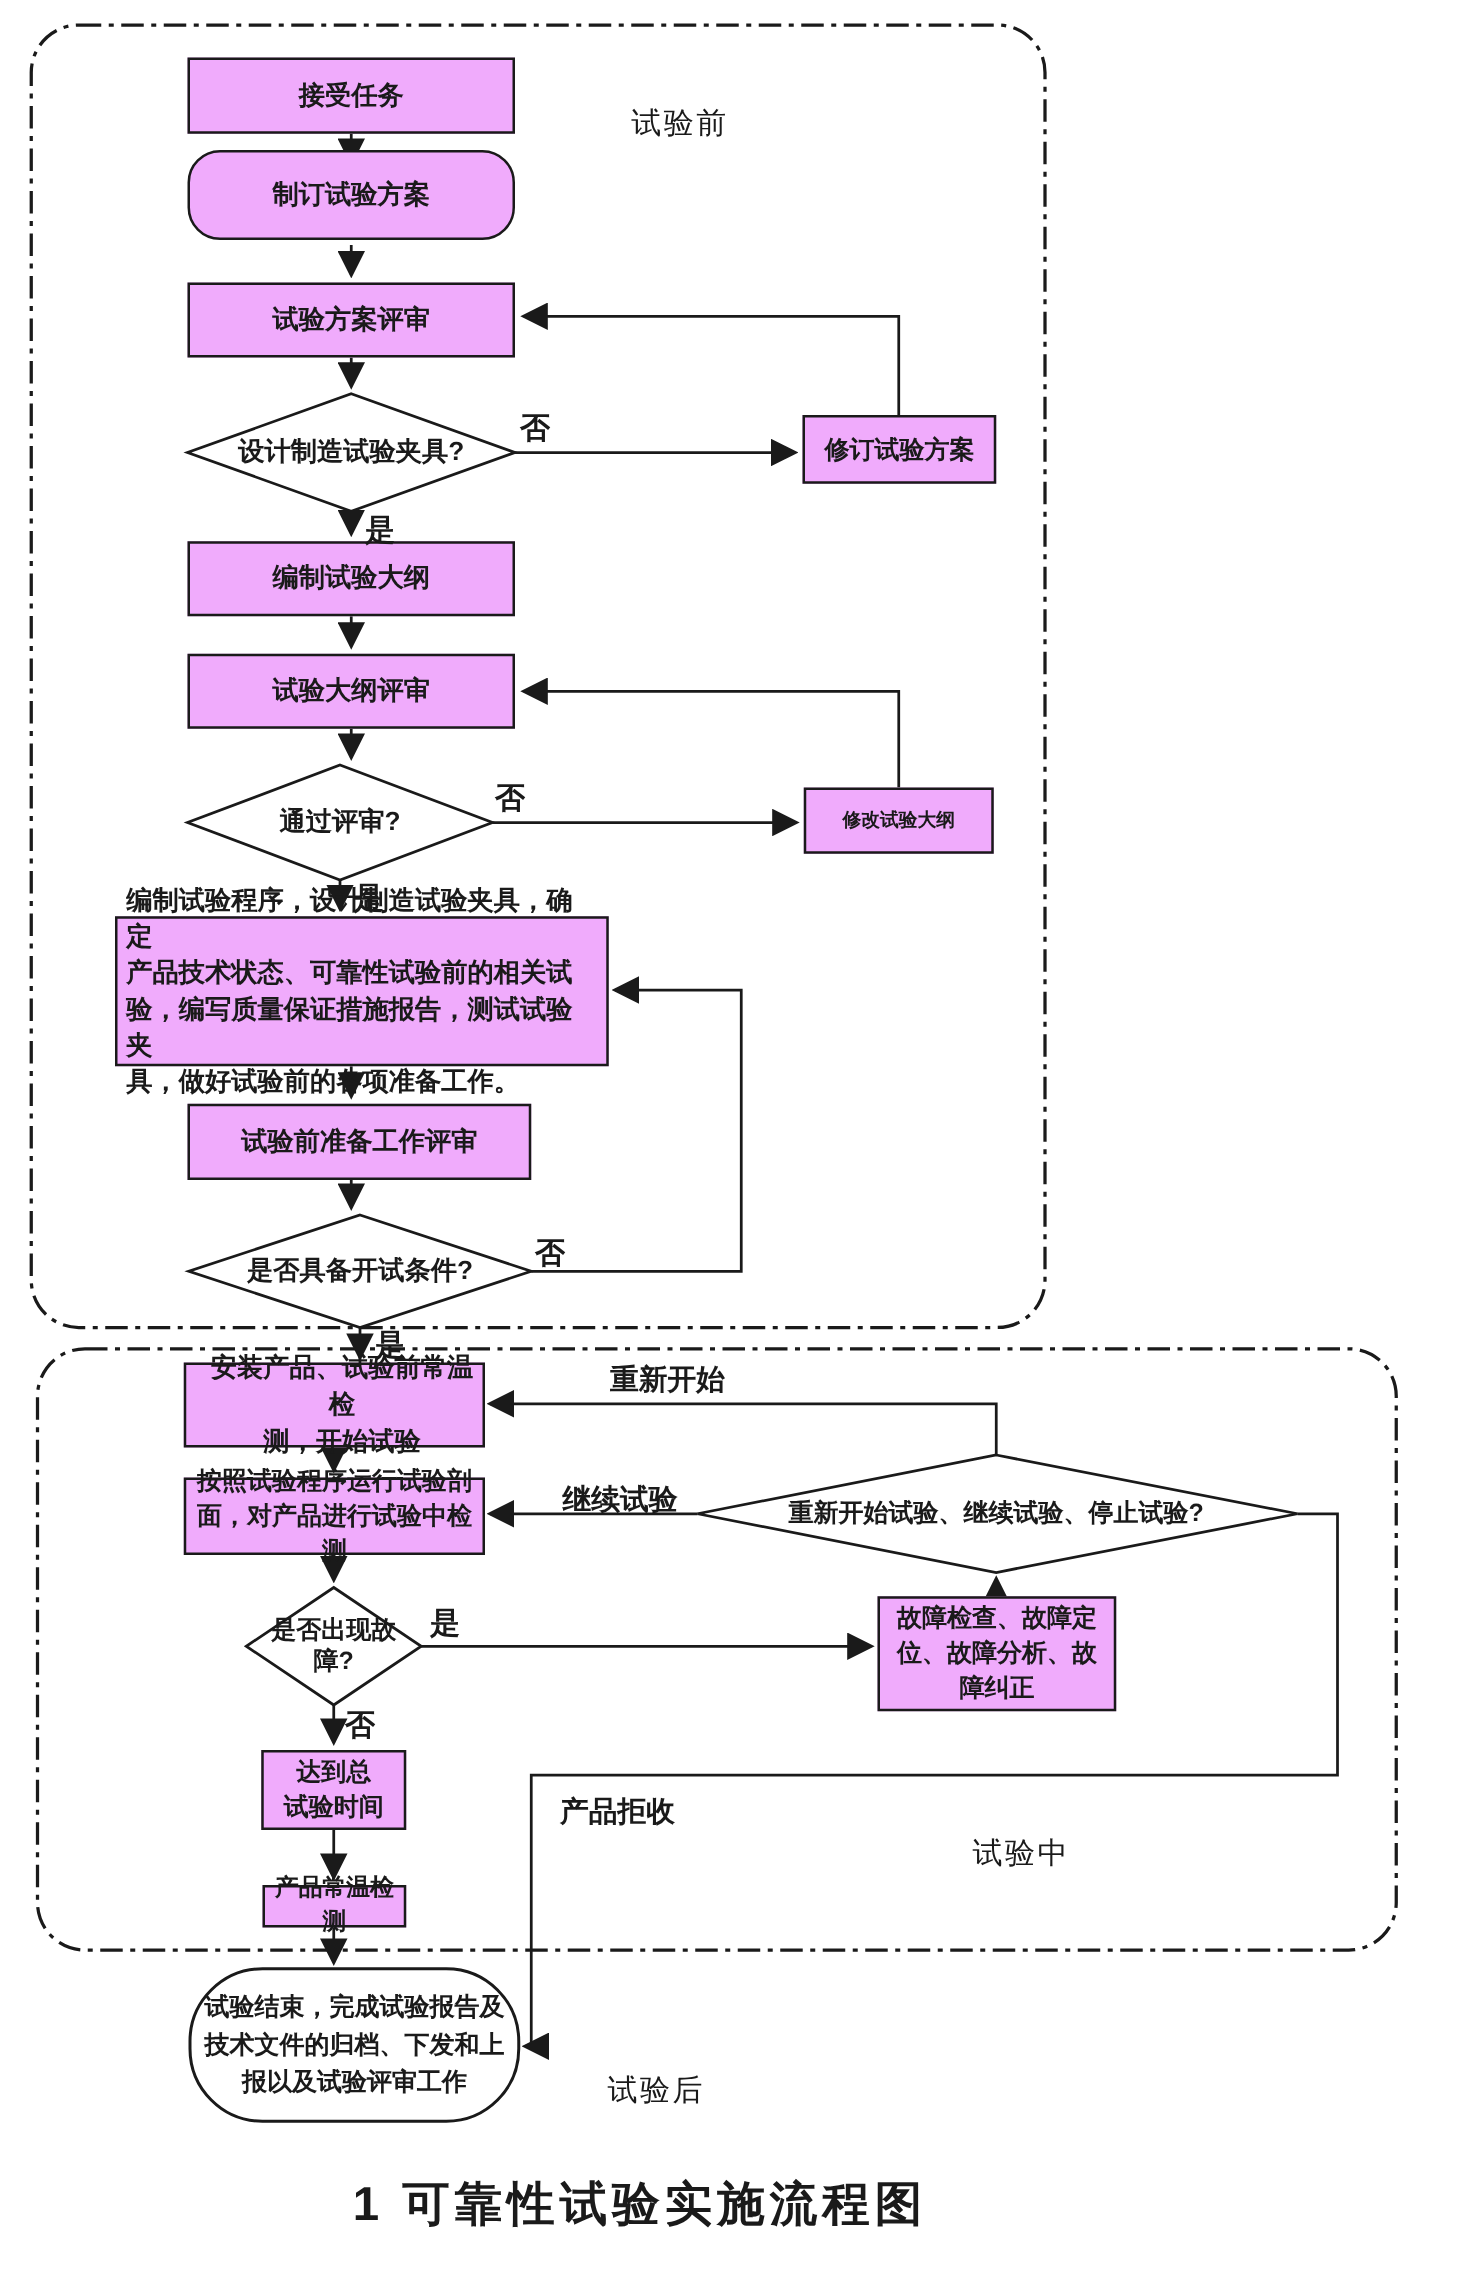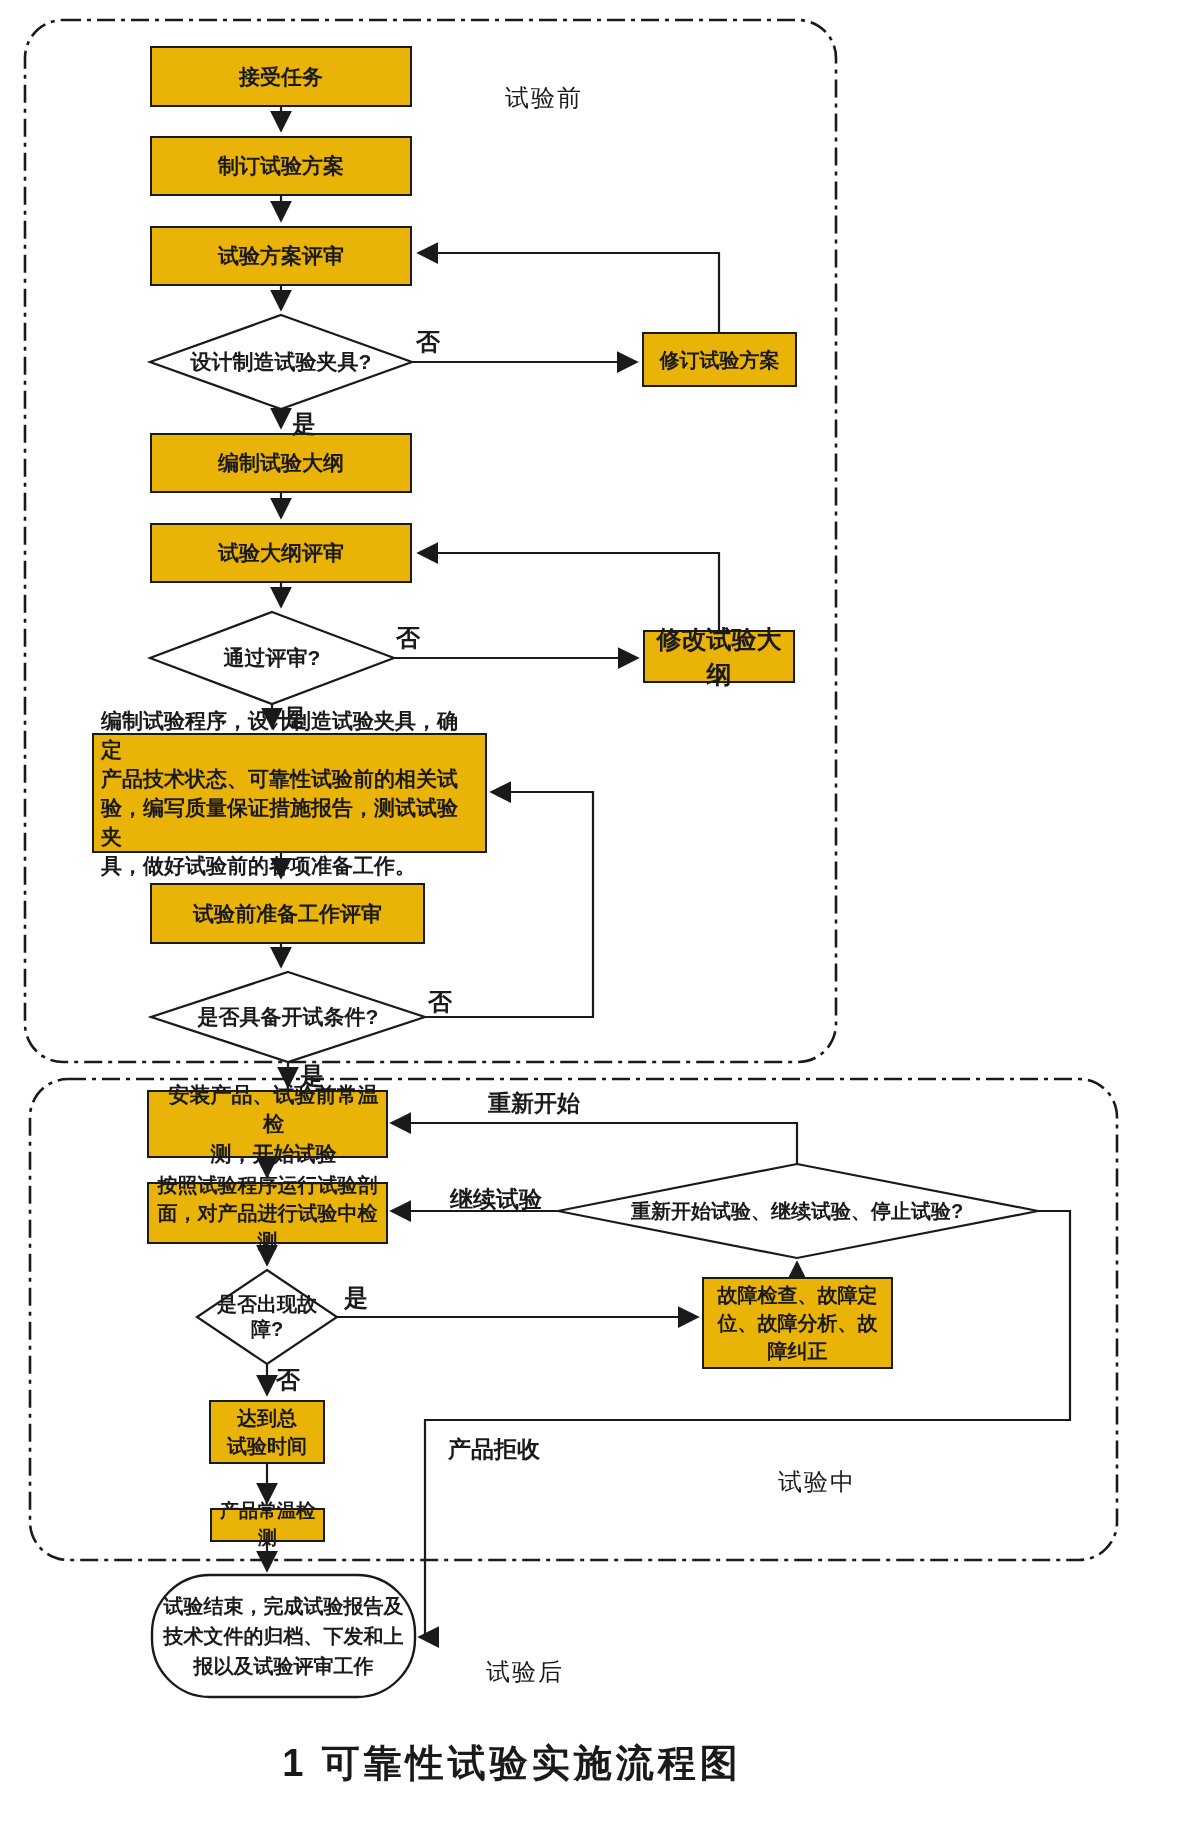--- a/index.html
+++ b/index.html
@@ -1,20 +1,20 @@
 <!DOCTYPE html>
 <html><head>
 <meta charset="utf-8">
 <style>
   html,body{margin:0;padding:0;background:#ffffff;}
   body{width:1178px;height:1837px;position:relative;overflow:hidden;
        font-family:"Liberation Sans","DejaVu Sans",sans-serif;color:#1a1a1a;}
   #stage{position:absolute;left:0;top:0;width:1178px;height:1837px;}
   svg.layer{position:absolute;left:0;top:0;z-index:1;}
-  .box{position:absolute;z-index:2;background:#eab308;border:2px solid #1a1a1a;
+  .box{position:absolute;z-index:2;background:#f0abfc;border:2px solid #1a1a1a;
        display:flex;align-items:center;justify-content:center;text-align:center;
        font-size:21px;font-weight:600;line-height:1.4;white-space:pre-line;
        box-sizing:border-box;}
   .dtext{position:absolute;z-index:3;display:flex;align-items:center;justify-content:center;
        text-align:center;font-size:21px;font-weight:600;line-height:1.25;white-space:pre-line;}
   .lbl{position:absolute;z-index:3;font-size:24px;font-weight:600;white-space:nowrap;}
   .small{font-size:23px;}
   .seclbl{position:absolute;z-index:3;font-size:24px;font-weight:400;letter-spacing:2px;}
   .prepare-box{justify-content:flex-start;text-align:left;padding:0 7px;line-height:29px;}
   .caption{position:absolute;z-index:3;left:262px;top:1738px;width:500px;text-align:center;
@@ -67,31 +67,31 @@
       <line x1="267" y1="1542" x2="267" y2="1570" marker-end="url(#ah)"></line>
       <line x1="797" y1="1277" x2="797" y2="1263" marker-end="url(#ah)"></line>
       <line x1="558" y1="1211" x2="392" y2="1211" marker-end="url(#ah)"></line>
       <polyline points="797,1164 797,1123 392,1123" marker-end="url(#ah)"></polyline>
       <polyline points="1038,1211 1070,1211 1070,1420 425,1420 425,1637 420,1637" marker-end="url(#ah)"></polyline>
     </g>
   </svg>
 
   <div class="box" style="left:150px;top:46px;width:262px;height:61px;">接受任务</div>
 
-  <div class="box" style="left:150px;top:136px;width:262px;height:60px;">制订试验方案</div>
+  <div class="box" style="left:150px;top:120px;width:262px;height:72px;border-radius:26px;">制订试验方案</div>
 
   <div class="box" style="left:150px;top:226px;width:262px;height:60px;">试验方案评审</div>
 
   <div class="box" style="left:642px;top:332px;width:155px;height:55px;font-size:20px;">修订试验方案</div>
 
   <div class="box" style="left:150px;top:523px;width:262px;height:60px;">试验大纲评审</div>
 
   <div class="box" style="left:150px;top:433px;width:262px;height:60px;">编制试验大纲</div>
 
-  <div class="box" style="left:643px;top:630px;width:152px;height:53px;font-size:25px;">修改试验大纲</div>
+  <div class="box" style="left:643px;top:630px;width:152px;height:53px;font-size:15px;">修改试验大纲</div>
 
   <div class="box prepare-box" style="left:92px;top:733px;width:395px;height:120px;">编制试验程序，设计制造试验夹具，确定
 产品技术状态、可靠性试验前的相关试
 验，编写质量保证措施报告，测试试验夹
 具，做好试验前的各项准备工作。</div>
 
   <div class="box" style="left:150px;top:883px;width:275px;height:61px;">试验前准备工作评审</div>
 
   <div class="box" style="left:147px;top:1090px;width:241px;height:68px;padding-left:12px;">安装产品、试验前常温检
 测，开始试验</div>

